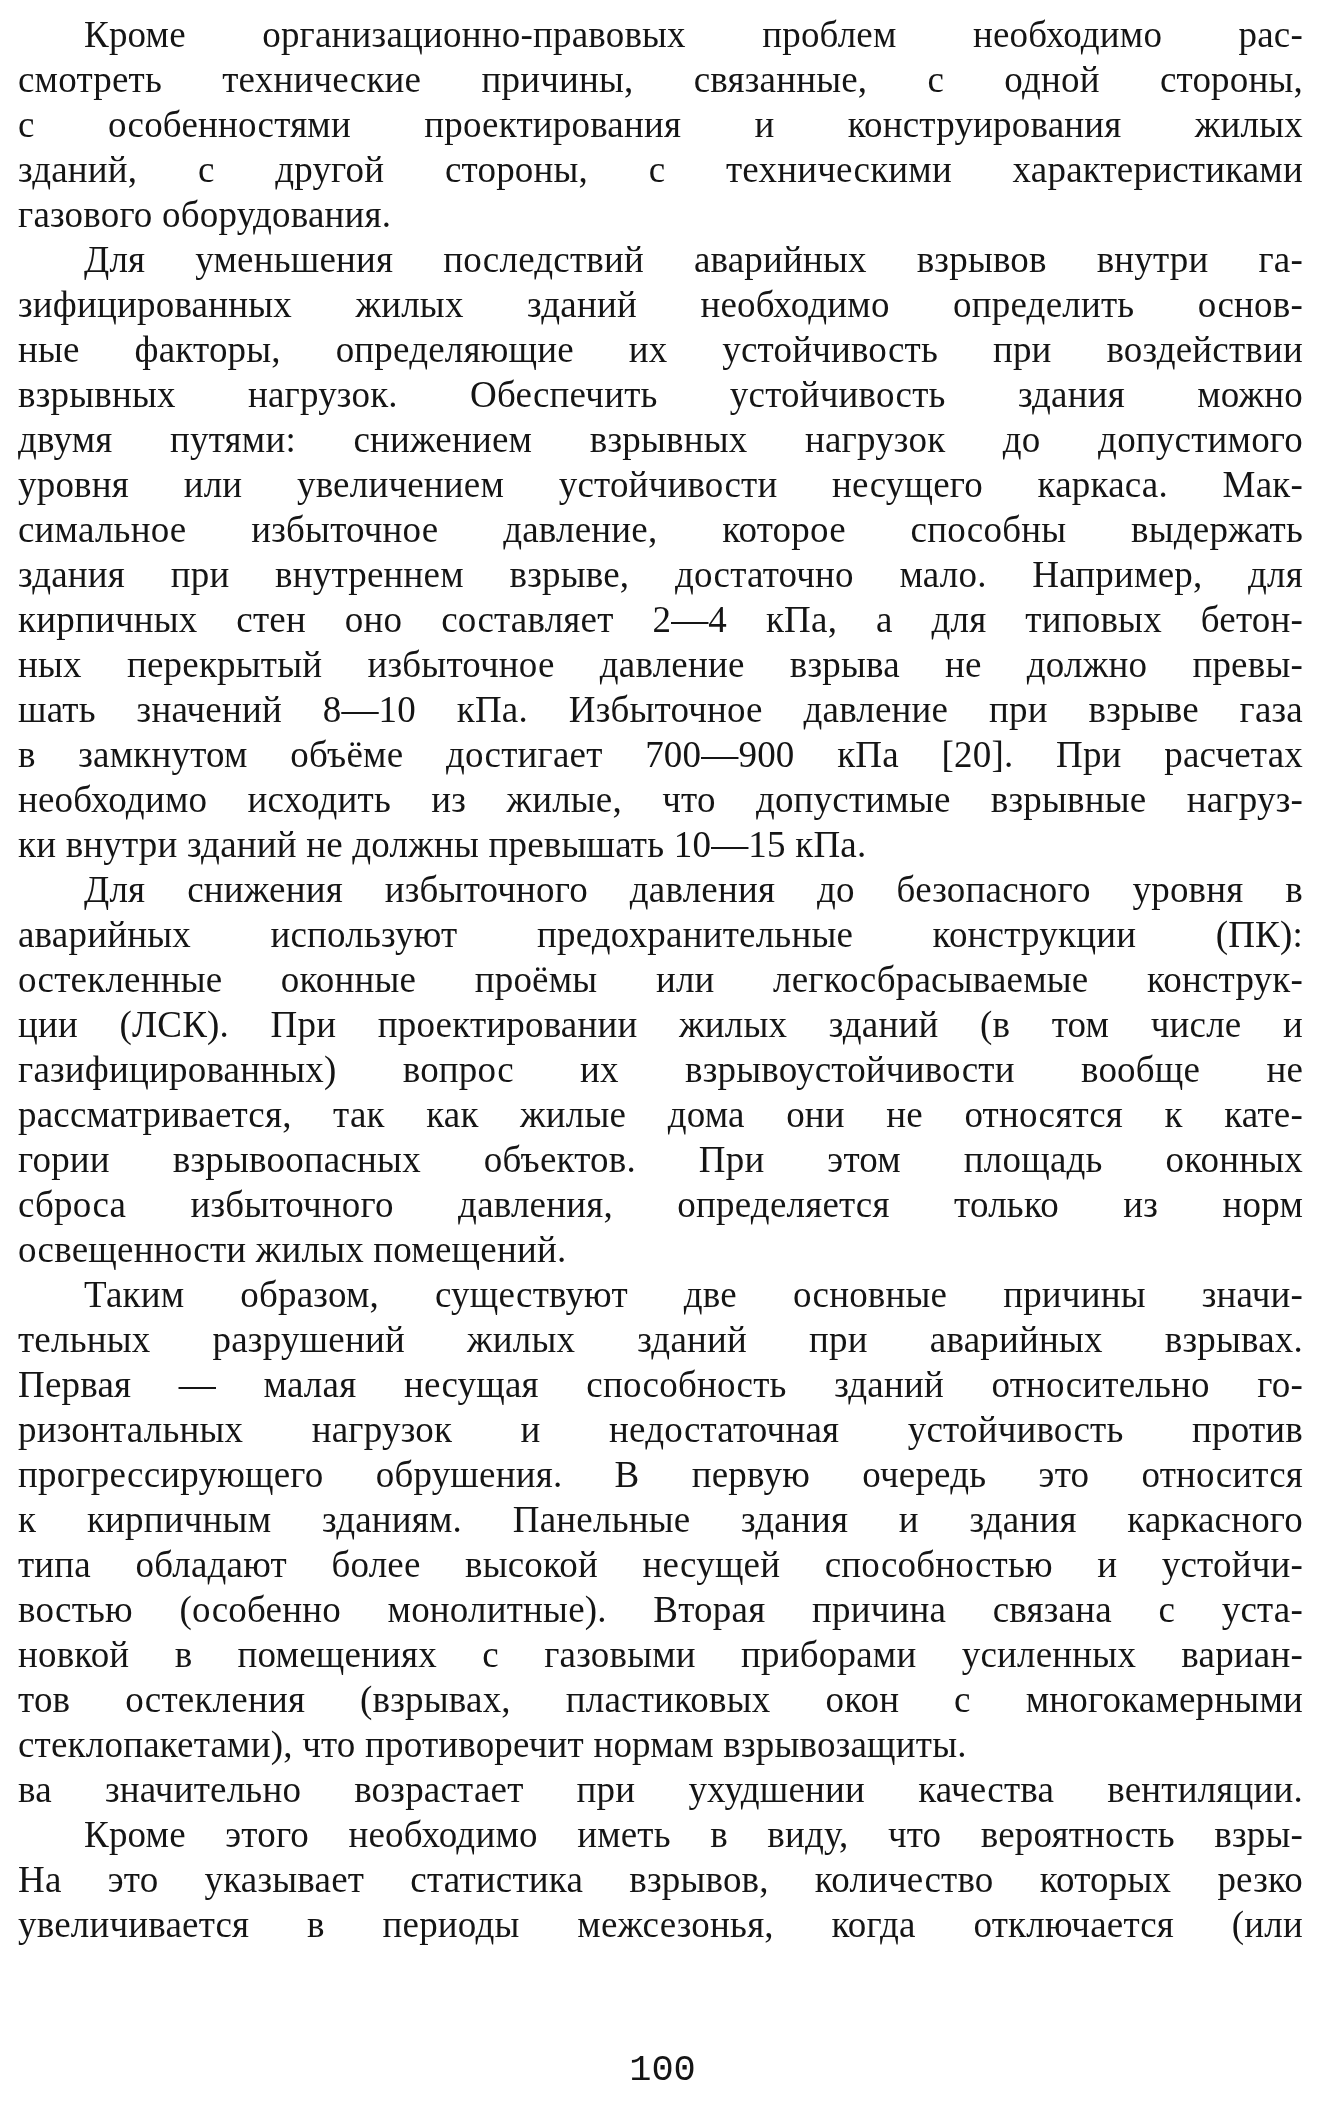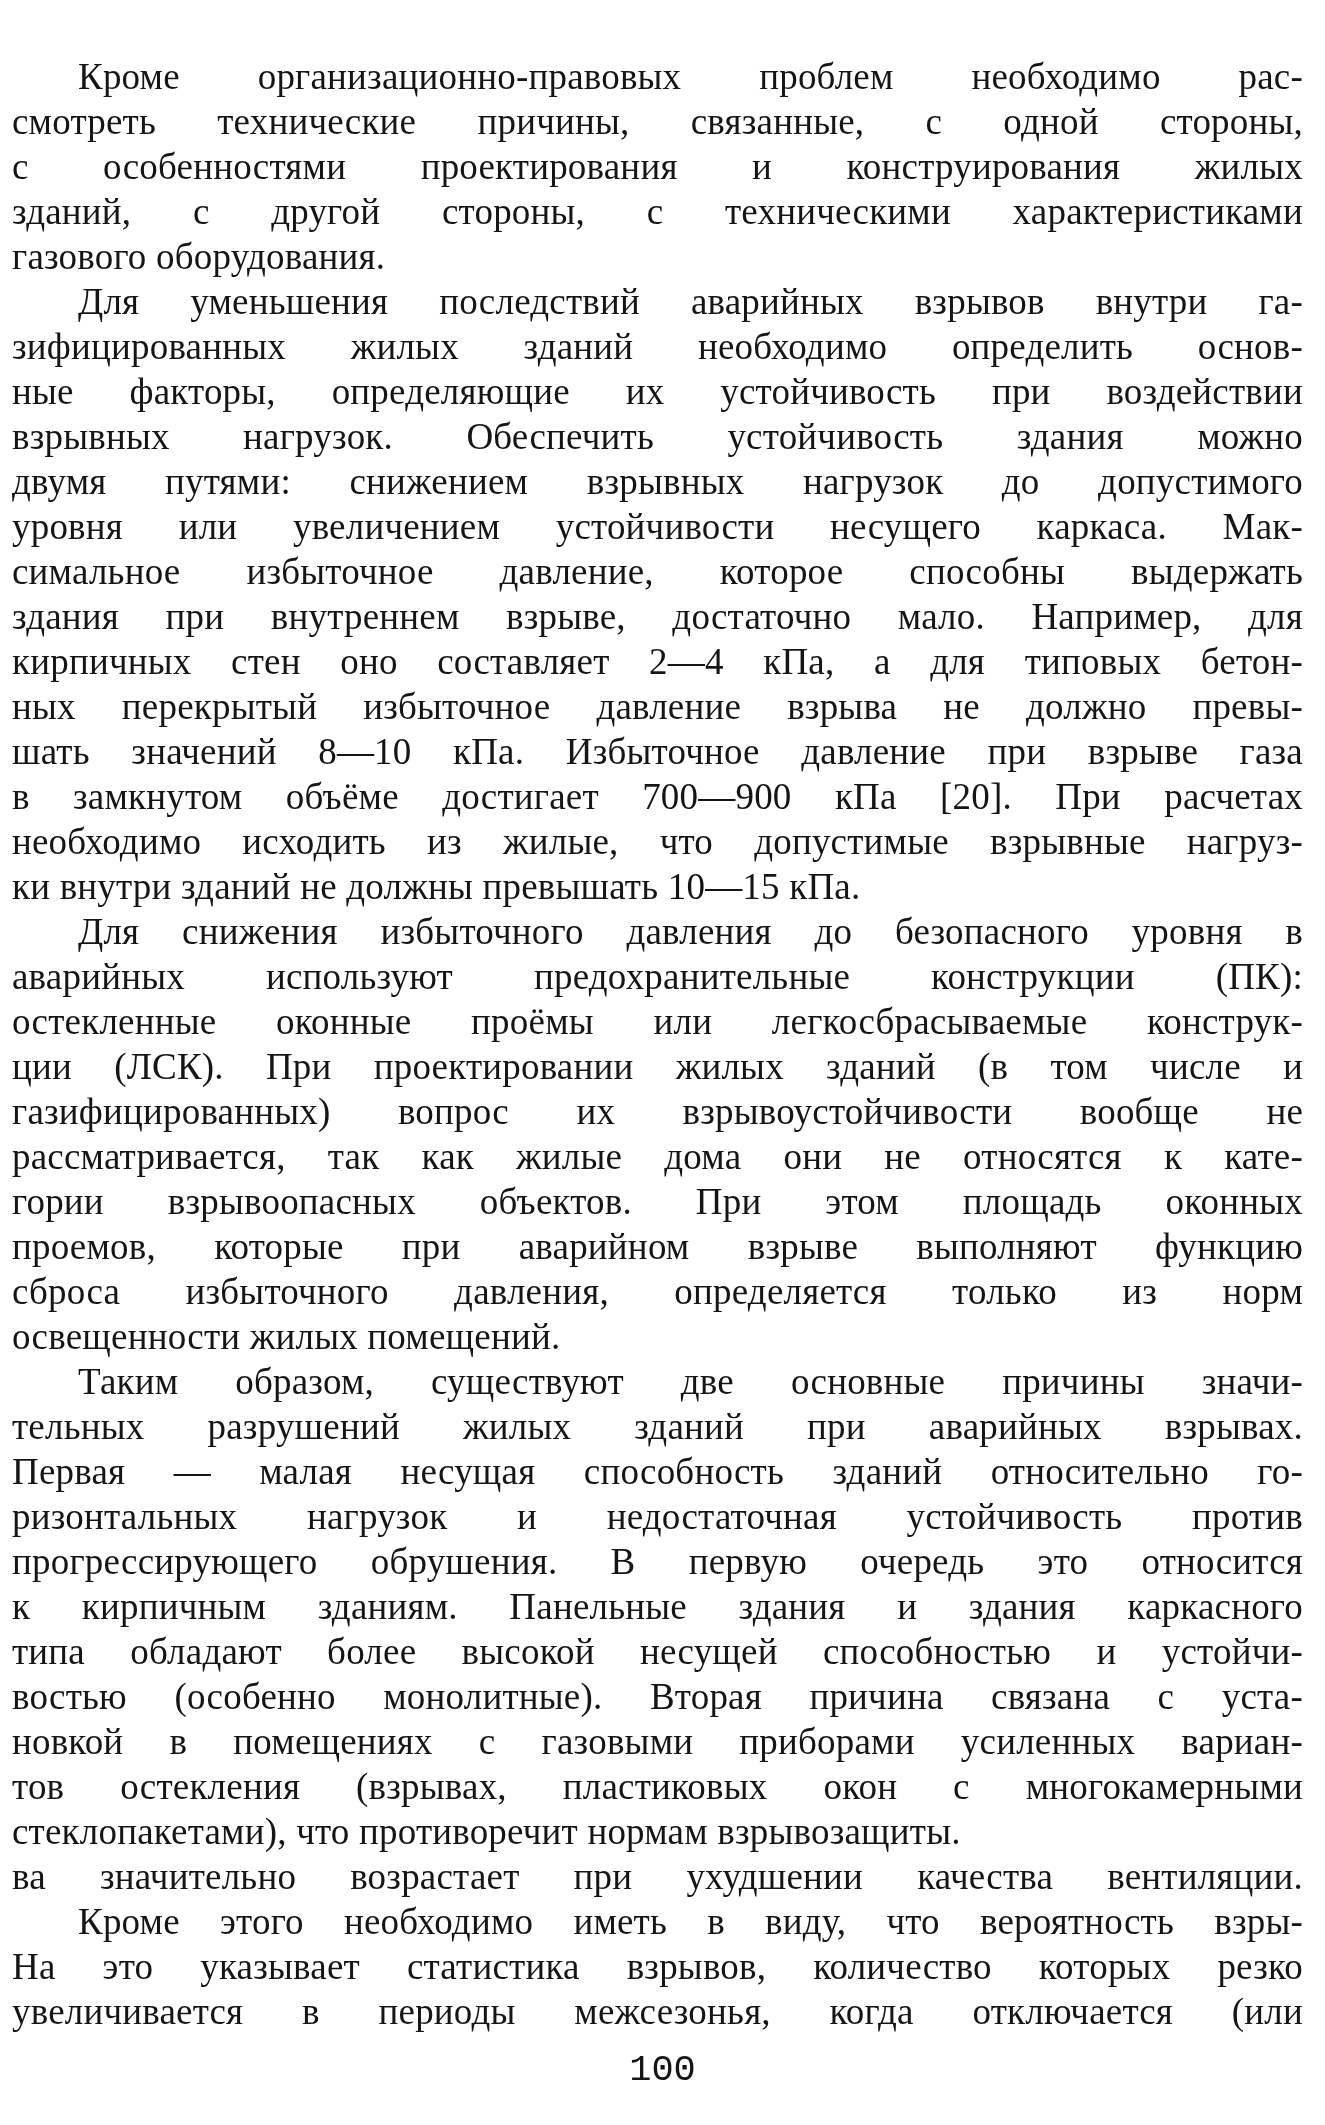--- a/index.html
+++ b/index.html
@@ -12,23 +12,22 @@
     width: 1325px;
     height: 2125px;
     background: #ffffff;
     overflow: hidden;
     font-family: "Liberation Serif", "DejaVu Serif", serif;
     color: #151515;
   }
   .text-block {
     position: absolute;
     top: 12px;
-    left: 12px;
+    left: 18px;
     right: 22px;
-    margin-top: 42px;
   }
   .paragraph {
     margin: 0;
     padding: 0;
   }
   .line {
     font-size: 37px;
     line-height: 45px;
     white-space: normal;
     text-align: justify;
@@ -84,21 +83,20 @@
         <div class="line last-left">ки внутри зданий не должны превышать 10—15 кПа.</div>
       </div>
       <div class="paragraph">
         <div class="line first">Для снижения избыточного давления до безопасного уровня в</div>
         <div class="line">аварийных используют предохранительные конструкции (ПК):</div>
         <div class="line">остекленные оконные проёмы или легкосбрасываемые конструк-</div>
         <div class="line">ции (ЛСК). При проектировании жилых зданий (в том числе и</div>
         <div class="line">газифицированных) вопрос их взрывоустойчивости вообще не</div>
         <div class="line">рассматривается, так как жилые дома они не относятся к кате-</div>
         <div class="line">гории взрывоопасных объектов. При этом площадь оконных</div>
-        <div class="line">проемов, которые при аварийном взрыве выполняют функцию</div>
         <div class="line">сброса избыточного давления, определяется только из норм</div>
         <div class="line last-left">освещенности жилых помещений.</div>
       </div>
       <div class="paragraph">
         <div class="line first">Таким образом, существуют две основные причины значи-</div>
         <div class="line">тельных разрушений жилых зданий при аварийных взрывах.</div>
         <div class="line">Первая — малая несущая способность зданий относительно го-</div>
         <div class="line">ризонтальных нагрузок и недостаточная устойчивость против</div>
         <div class="line">прогрессирующего обрушения. В первую очередь это относится</div>
         <div class="line">к кирпичным зданиям. Панельные здания и здания каркасного</div>

